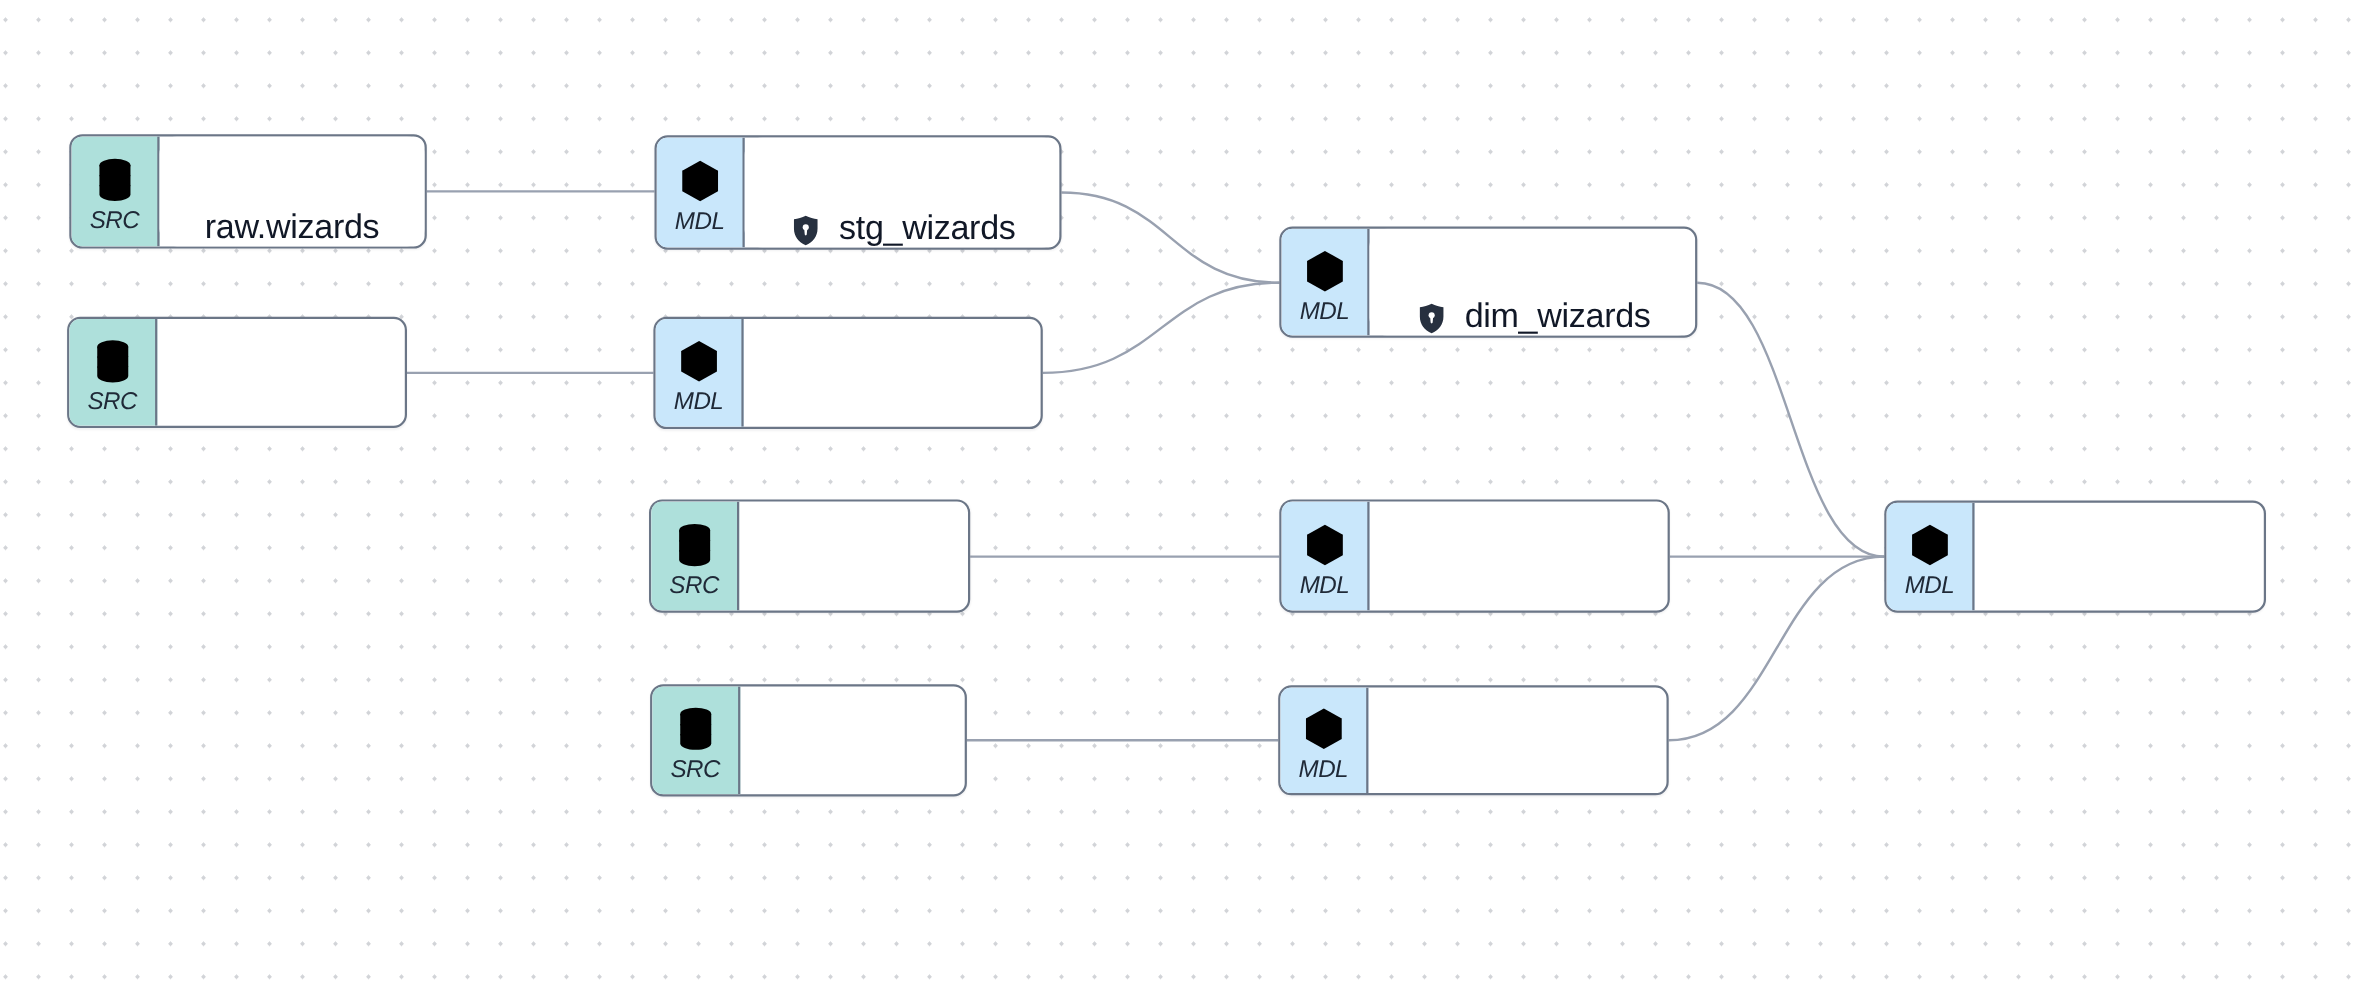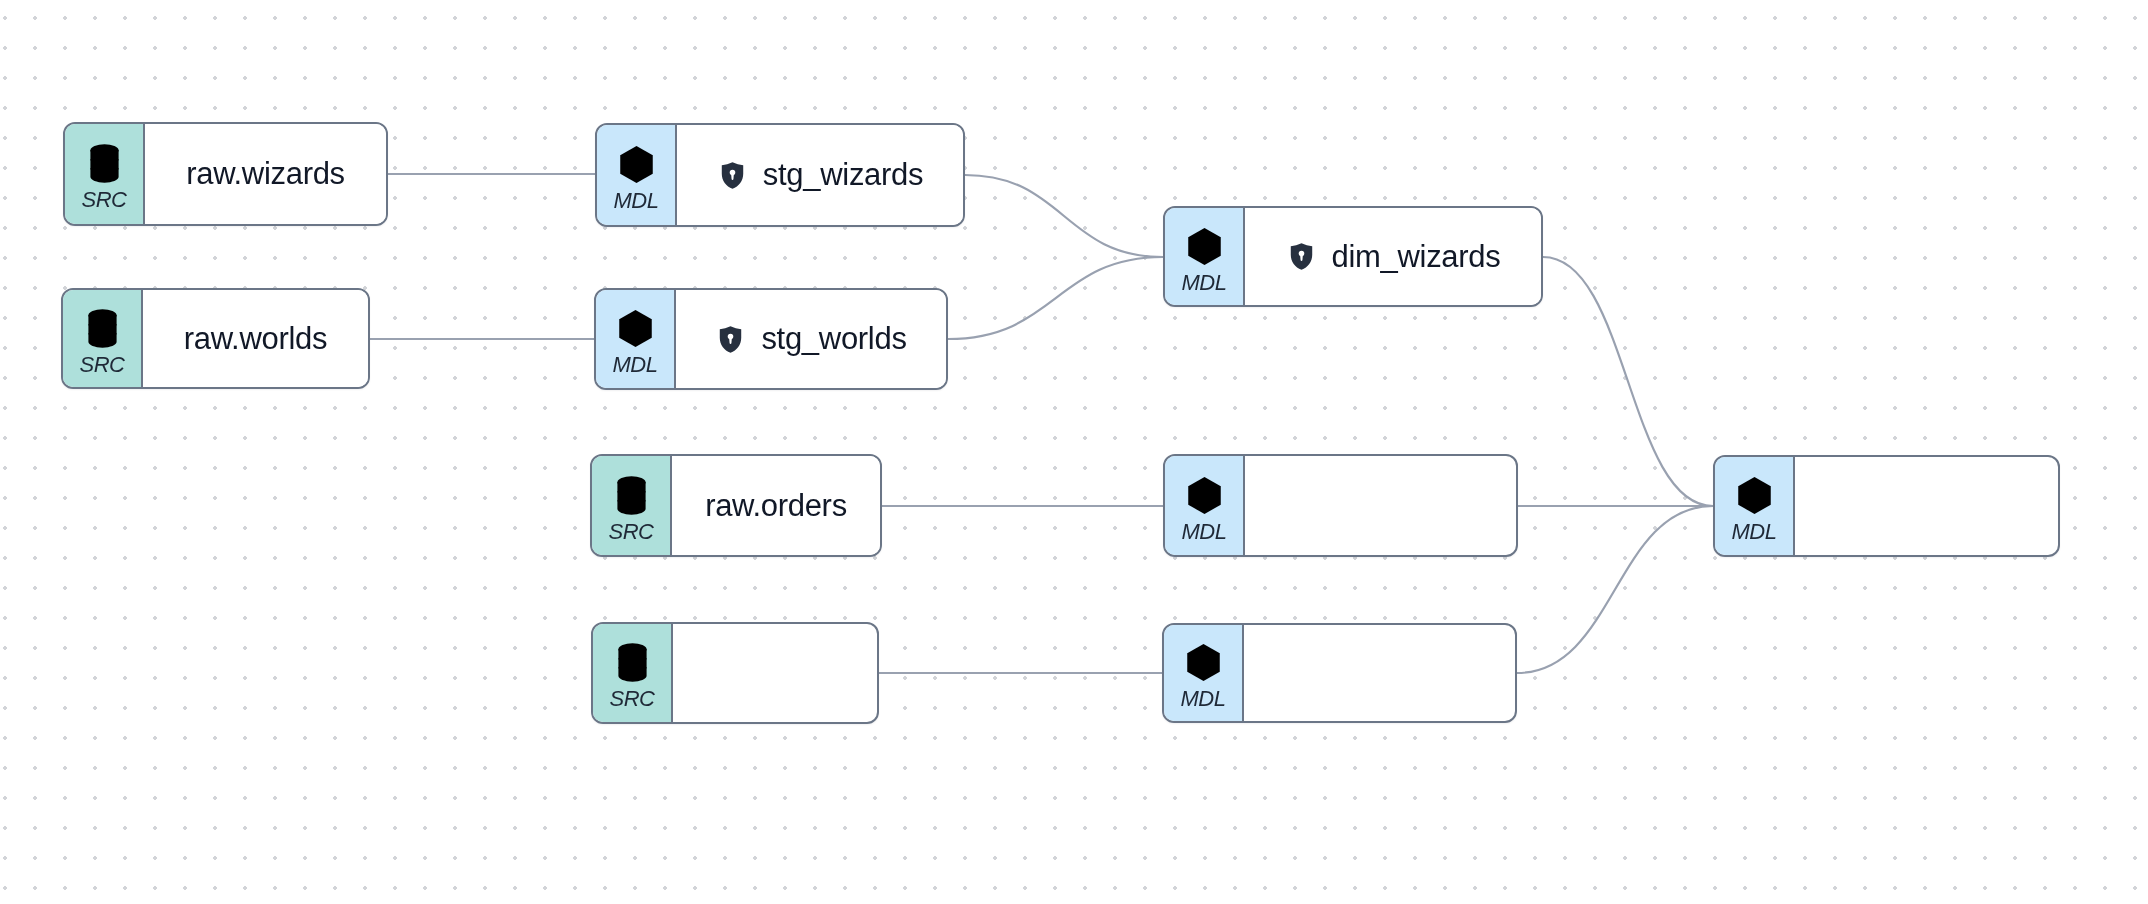--- a/index.html
+++ b/index.html
@@ -25,22 +25,22 @@
     padding-top:4px;box-sizing:border-box;
   }
   .badge-col.src{background:var(--src-bg,#aee0db);}
   .badge-col.mdl{background:var(--mdl-bg,#c9e7fb);text-align:center;}
   .badge-label{
     font-size:22px;font-weight:500;letter-spacing:-.5px;
     color:var(--badge-text,#1f2937);line-height:1.05;font-style:italic;
   }
   .type-icon{width:47px;height:47px;flex:0 0 auto;}
   .body-col{
-    flex:1 1 auto;display:flex;align-items:center;justify-content:center;
-    gap:15px;padding:0 18px;background:#ffffff;
+    flex:1 1 auto;display:flex;align-items:flex-end;justify-content:center;
+    gap:15px;padding:0 18px;background:#ffffff;border-radius:16px;
   }
   .node-label{
     font-size:31px;font-weight:500;letter-spacing:-.3px;
     color:var(--label-text,#111827);white-space:nowrap;
   }
   .shield-icon{width:31px;height:31px;flex:0 0 auto;}
 </style>
 </head>
 <body style="--canvas-bg: #ffffff; --dot: #d2d4d8; --node-border: #6b7687; --edge: #99a1b0; --src-bg: #aee0db; --mdl-bg: #c9e7fb; --badge-text: #1f2937; --label-text: #111827; --icon-stroke: #1f2937;">
 
@@ -104,37 +104,27 @@
       <span class="node-label">stg_wizards</span>
     </div>
   </div>
     <div class="node" style="left: 61px; top: 288px; width: 309px; height: 101px;">
     <div class="badge-col src">
       <svg class="type-icon" viewBox="0 0 24 24">
           <use href="#def-database"></use>
         </svg>
       <span class="badge-label">SRC</span>
     </div>
-    <div class="body-col">
-
-      <span class="node-label">raw.worlds</span>
-    </div>
   </div>
     <div class="node" style="left: 594px; top: 288px; width: 354px; height: 102px;">
     <div class="badge-col mdl">
       <svg class="type-icon" viewBox="0 0 24 24">
           <use href="#def-cube"></use>
         </svg>
       <span class="badge-label">MDL</span>
-    </div>
-    <div class="body-col">
-      <svg class="shield-icon" viewBox="0 0 24 24">
-          <use href="#def-shield"></use>
-        </svg>
-      <span class="node-label">stg_worlds</span>
     </div>
   </div>
     <div class="node" style="left: 1163px; top: 206px; width: 380px; height: 101px;">
     <div class="badge-col mdl">
       <svg class="type-icon" viewBox="0 0 24 24">
           <use href="#def-cube"></use>
         </svg>
       <span class="badge-label">MDL</span>
     </div>
     <div class="body-col">
@@ -143,24 +133,20 @@
         </svg>
       <span class="node-label">dim_wizards</span>
     </div>
   </div>
     <div class="node" style="left: 590px; top: 454px; width: 292px; height: 103px;">
     <div class="badge-col src">
       <svg class="type-icon" viewBox="0 0 24 24">
           <use href="#def-database"></use>
         </svg>
       <span class="badge-label">SRC</span>
-    </div>
-    <div class="body-col">
-
-      <span class="node-label">raw.orders</span>
     </div>
   </div>
     <div class="node" style="left: 1163px; top: 454px; width: 355px; height: 103px;">
     <div class="badge-col mdl">
       <svg class="type-icon" viewBox="0 0 24 24">
           <use href="#def-cube"></use>
         </svg>
       <span class="badge-label">MDL</span>
     </div>
   </div>

